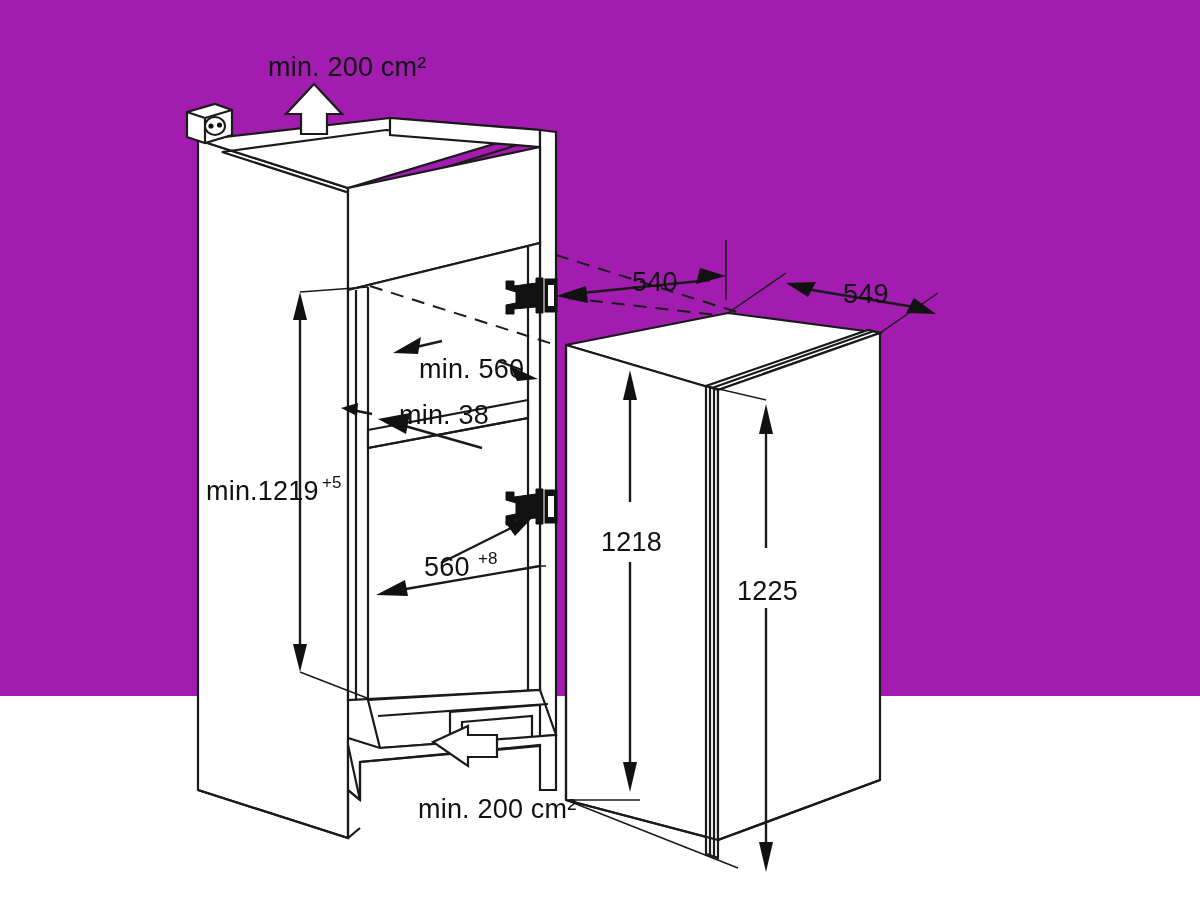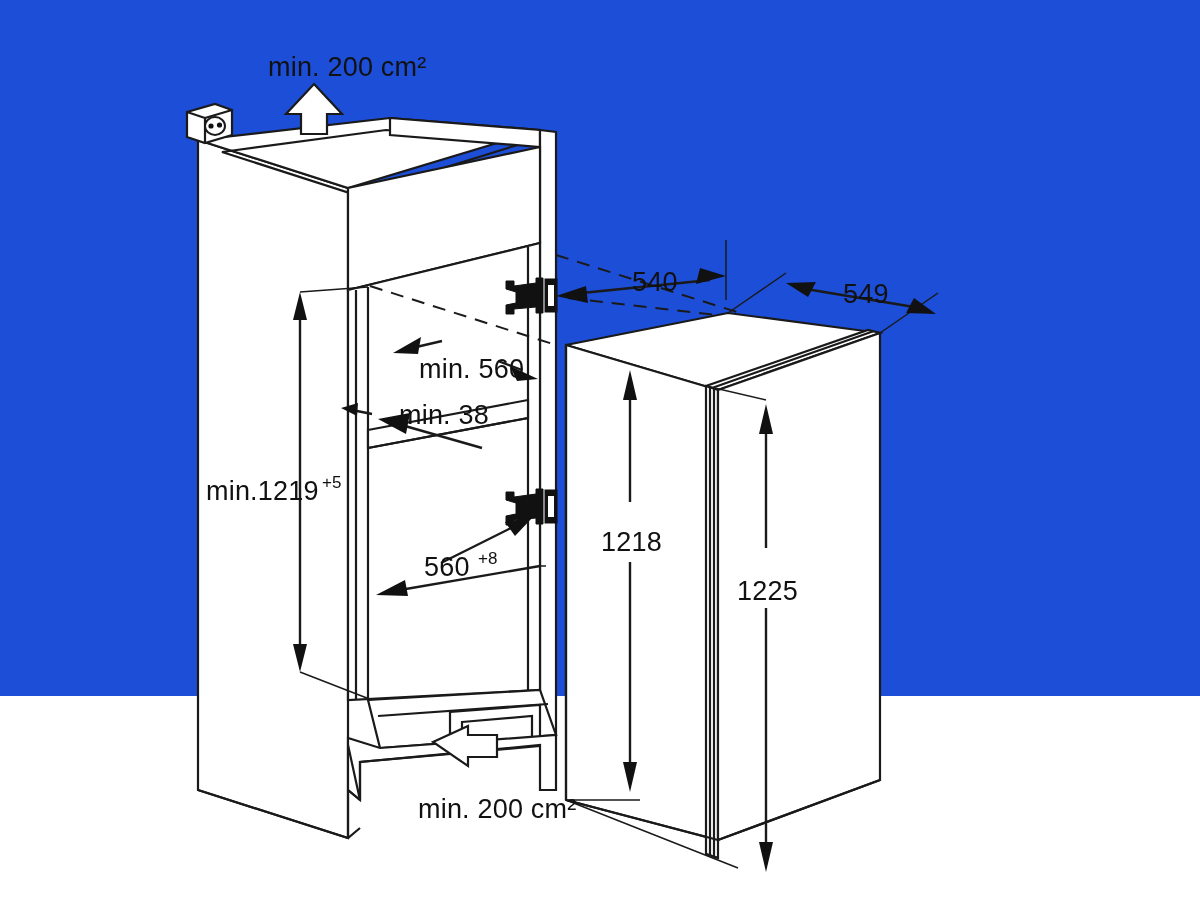--- a/index.html
+++ b/index.html
@@ -10,21 +10,21 @@
   body {
     width: 1200px;
     height: 900px;
     overflow: hidden;
     font-family: "Liberation Sans", sans-serif;
   }
   #diagram-root {
     position: relative;
     width: 1200px;
     height: 696px;
-    background: #1d4ed8;
+    background: #a21caf;
   }
   svg#tech-drawing {
     display: block;
     width: 1200px;
     height: 900px;
   }
   .ln {
     fill: none;
     stroke: #1a1a1a;
     stroke-width: 2.2;

